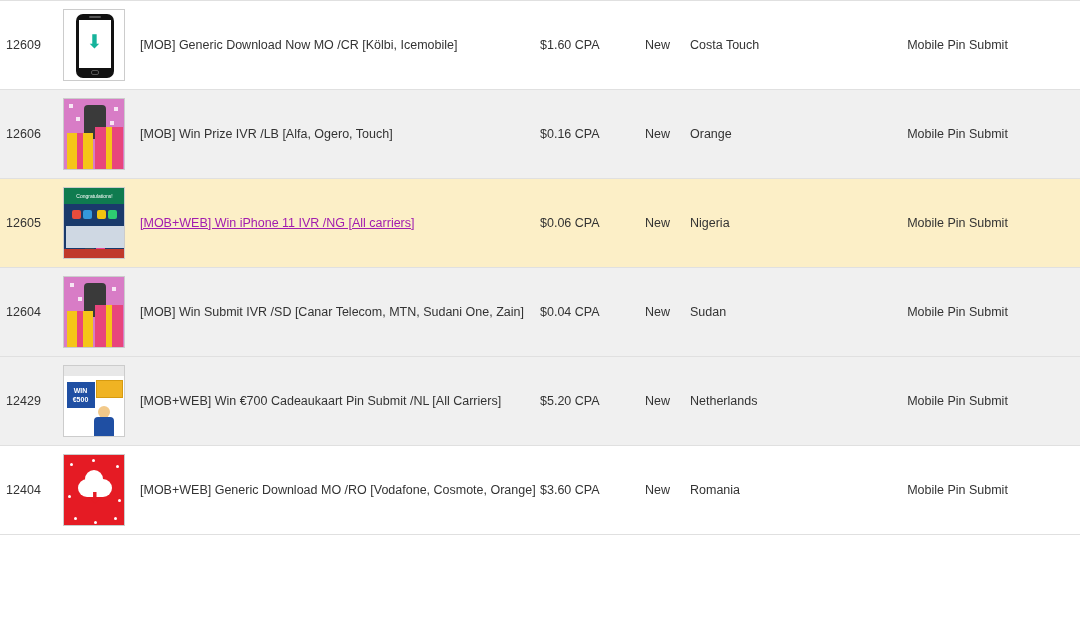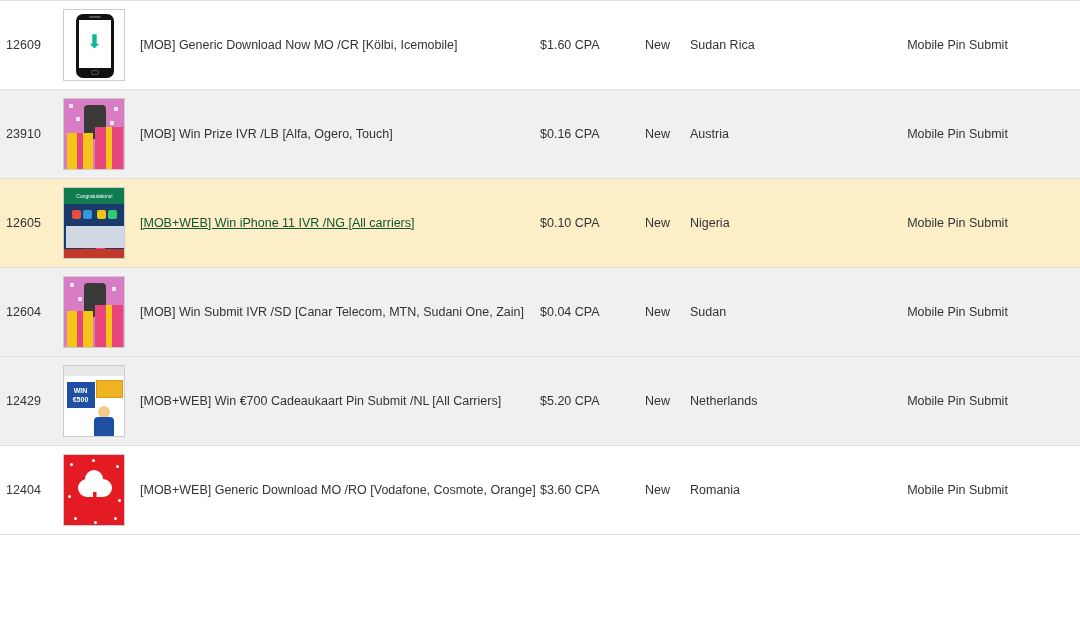--- a/index.html
+++ b/index.html
@@ -43,21 +43,21 @@
   td.col-status { width: 65px;  text-align: center; font-size: 12.5px; }
   td.col-country{ width: 145px; padding-left: 0px; text-align: left; font-size: 12.5px; }
   td.col-type   { width: 245px; text-align: center; font-size: 12.5px; padding-right: 10px; }
 
   .offer-link {
     color: #333333;
     text-decoration: none;
     font-size: 12.5px;
   }
   tr.row-high .offer-link {
-    color: #14532d;
+    color: #a21caf;
     text-decoration: underline;
   }
   .thumb {
     width: 62px;
     height: 72px;
     margin: 0 auto;
     border: 1px solid #cccccc;
     background: #ffffff;
     position: relative;
     overflow: hidden;
@@ -220,47 +220,47 @@
             <div class="notch"></div>
             <div class="arrow">⬇</div>
             <div class="home"></div>
           </div>
         </td>
         <td class="col-name">
           <a class="offer-link" href="#">[MOB] Generic Download Now MO /CR [Kölbi, Icemobile]</a>
         </td>
         <td class="col-payout">$1.60 CPA</td>
         <td class="col-status">New</td>
-        <td class="col-country">Sudan Rica</td>
+        <td class="col-country">Costa Touch</td>
         <td class="col-type">Mobile Pin Submit</td>
       </tr>
 
       <tr class="row-grey">
-        <td class="col-id">23910</td>
+        <td class="col-id">12606</td>
         <td class="col-thumb">
           <div class="thumb thumb-prize">
             <div class="conf" style="left:5px;top:5px;"></div>
             <div class="conf" style="left:50px;top:8px;"></div>
             <div class="conf" style="left:12px;top:18px;"></div>
             <div class="conf" style="left:46px;top:22px;"></div>
             <div class="phone"></div>
             <div class="box1">
                 <div class="rib"></div>
               </div>
             <div class="box2">
                 <div class="rib"></div>
               </div>
           </div>
         </td>
         <td class="col-name">
           <a class="offer-link" href="#">[MOB] Win Prize IVR /LB [Alfa, Ogero, Touch]</a>
         </td>
         <td class="col-payout">$0.16 CPA</td>
         <td class="col-status">New</td>
-        <td class="col-country">Austria</td>
+        <td class="col-country">Orange</td>
         <td class="col-type">Mobile Pin Submit</td>
       </tr>
 
       <tr class="row-high">
         <td class="col-id">12605</td>
         <td class="col-thumb">
           <div class="thumb thumb-congrats">
             <div class="hdr">Congratulations!</div>
             <div class="icons">
               <i style="background:#e74c3c"></i><i style="background:#3498db"></i>
@@ -269,21 +269,21 @@
               <i style="background:#1abc9c"></i><i style="background:#ecf0f1"></i>
               <i style="background:#34495e"></i><i style="background:#e84393"></i>
             </div>
             <div class="pic"></div>
             <div class="bar"></div>
           </div>
         </td>
         <td class="col-name">
           <a class="offer-link" href="#">[MOB+WEB] Win iPhone 11 IVR /NG [All carriers]</a>
         </td>
-        <td class="col-payout">$0.10 CPA</td>
+        <td class="col-payout">$0.06 CPA</td>
         <td class="col-status">New</td>
         <td class="col-country">Nigeria</td>
         <td class="col-type">Mobile Pin Submit</td>
       </tr>
 
       <tr class="row-grey">
         <td class="col-id">12604</td>
         <td class="col-thumb">
           <div class="thumb thumb-prize">
             <div class="conf" style="left:6px;top:6px;"></div>

